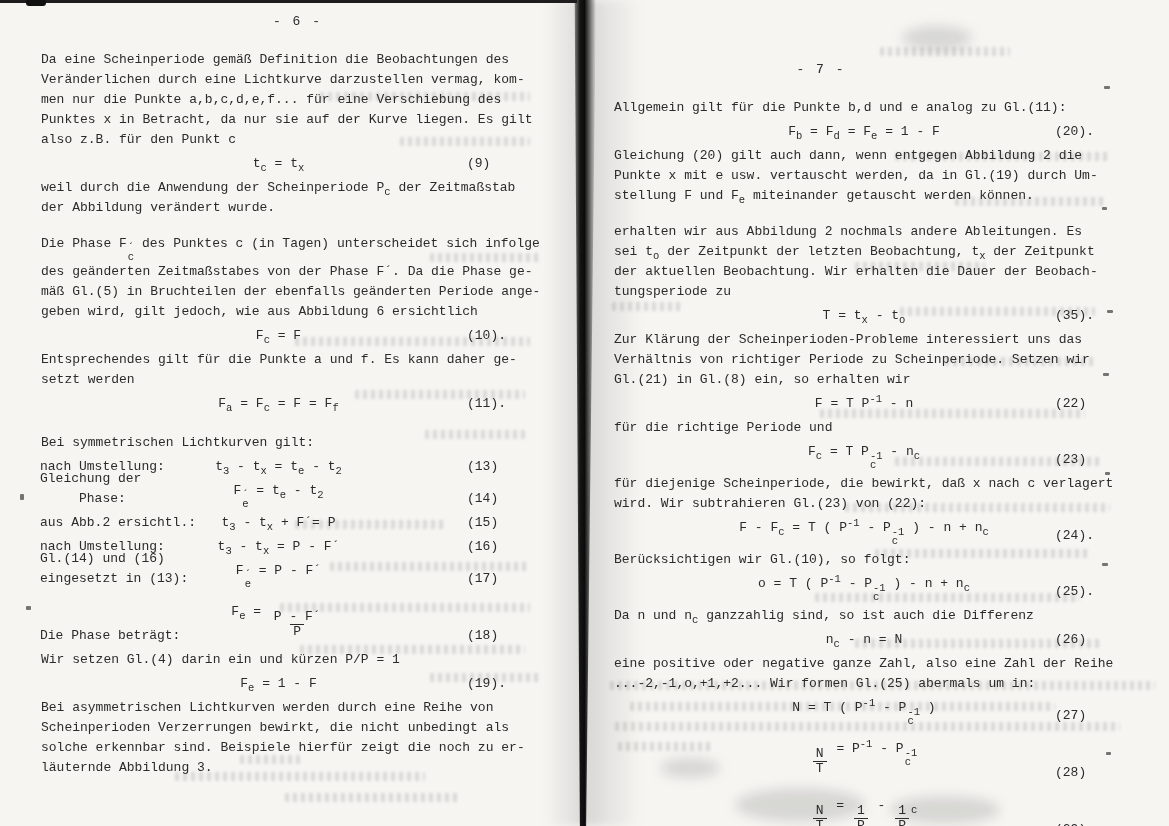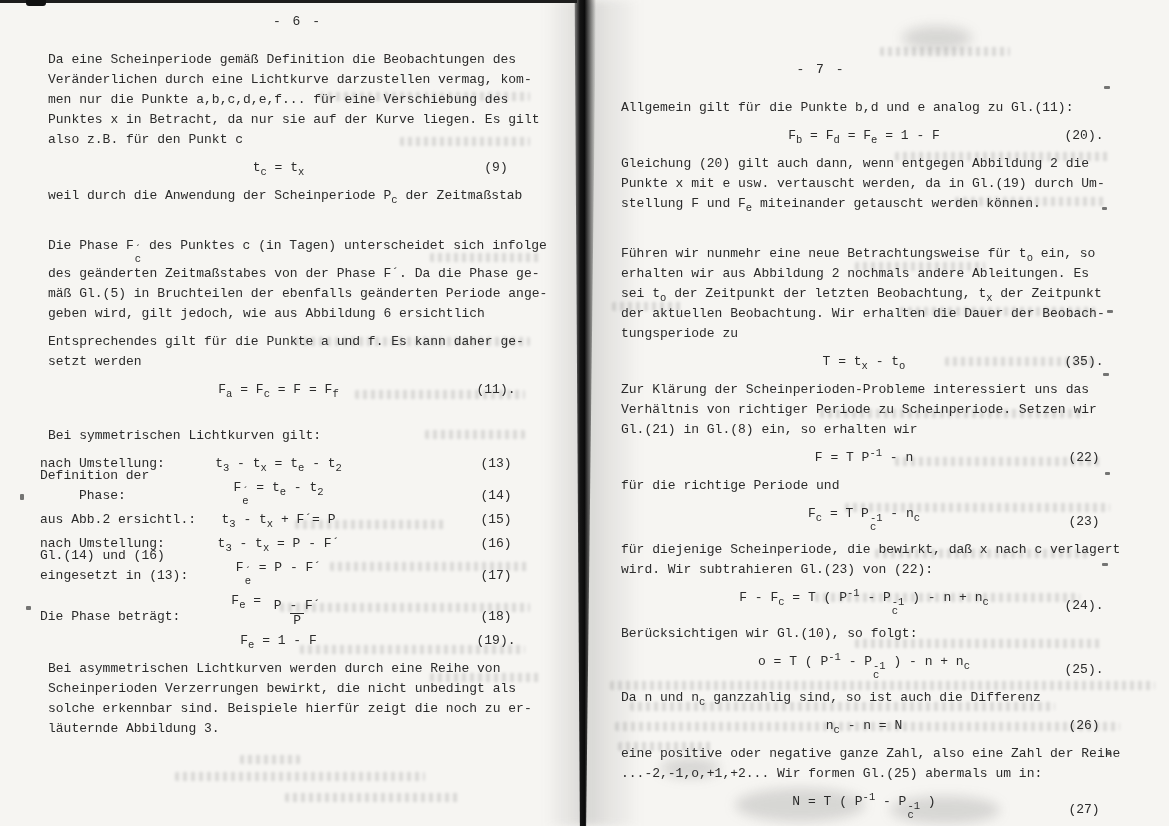--- a/index.html
+++ b/index.html
@@ -8,34 +8,34 @@
     width:1169px;height:826px;position:relative;overflow:hidden;
     background:#f6f5f2;color:#2b2b2b;
     font-family:"Liberation Mono","DejaVu Sans Mono",monospace;
     font-size:13px;line-height:20px;
   }
   .page{position:absolute;}
   #page-left{left:40px;top:12px;width:515px;}
   #page-right{left:613px;top:60px;width:512px;}
   .page-number{text-align:center;margin-bottom:18px;letter-spacing:2px;white-space:pre;}
   #page-right .page-number{transform:translateX(-48px);}
-  .para{margin:8px;}
+  .para{margin:1px;}
   .line{white-space:pre;}
   .gap{height:14px;}
   .eq{position:relative;display:flex;align-items:flex-end;margin:4px 0;min-height:20px;}
   #page-left .eq{padding-right:30px;}
   #page-right .eq{padding-right:12px;}
   .eq-label{position:absolute;left:0;bottom:0;white-space:pre;}
   .eq-body{flex:1;display:flex;justify-content:center;padding-left:50px;white-space:pre;text-align:center;}
   #page-right .eq-body{padding-left:60px;}
-  .eq-num{width:58px;text-align:center;white-space:pre;}
+  .eq-num{width:58px;text-align:left;white-space:pre;}
   sub{font-size:10.5px;vertical-align:-4px;line-height:0;}
   sup{font-size:10.5px;vertical-align:5px;line-height:0;}
   .frac{display:inline-flex;flex-direction:column;align-items:center;
-        line-height:14px;margin:4px 2px;transform:translateY(5px);}
+        line-height:14px;margin:12px 2px;transform:translateY(5px);}
   .frac .fd{border-top:1.4px solid #2b2b2b;padding:0 3px;}
   .frac .fn{padding:0 3px;}
   .stk{display:inline-flex;flex-direction:column;align-items:flex-start;
        font-size:10.5px;line-height:9px;vertical-align:-4px;margin-left:1px;}
   
   .gutter-halo{position:absolute;left:545px;top:0;width:95px;height:826px;pointer-events:none;
     background:linear-gradient(to right,rgba(110,110,110,0),rgba(110,110,110,.22) 45%,rgba(110,110,110,.16) 58%,rgba(110,110,110,0));
     filter:blur(4px);}
   .gutter{position:absolute;left:570px;top:0;width:26px;height:826px;pointer-events:none;
     background:linear-gradient(to right,rgba(17,17,17,0) 0%,#161616 38%,#0b0b0b 56%,rgba(17,17,17,0) 100%);
@@ -111,47 +111,52 @@
         <div class="line">men nur die Punkte a,b,c,d,e,f... für eine Verschiebung des</div>
         <div class="line">Punktes x in Betracht, da nur sie auf der Kurve liegen. Es gilt</div>
         <div class="line">also z.B. für den Punkt c</div>
       </div>
       <div class="eq">
         <span class="eq-body"><span>t<sub>c</sub> = t<sub>x</sub></span></span>
         <span class="eq-num">(9)</span>
       </div>
       <div class="para">
         <div class="line">weil durch die Anwendung der Scheinperiode P<sub>c</sub> der Zeitmaßstab</div>
+        <div class="line">der Abbildung verändert wurde.</div>
       </div>
       <div class="gap"></div>
       <div class="para">
         <div class="line">Die Phase F<span class="stk"><span>´</span><span>c</span></span> des Punktes c (in Tagen) unterscheidet sich infolge</div>
         <div class="line">des geänderten Zeitmaßstabes von der Phase F´. Da die Phase ge-</div>
         <div class="line">mäß Gl.(5) in Bruchteilen der ebenfalls geänderten Periode ange-</div>
         <div class="line">geben wird, gilt jedoch, wie aus Abbildung 6 ersichtlich</div>
       </div>
+      <div class="eq">
+        <span class="eq-body"><span>F<sub>c</sub> = F</span></span>
+        <span class="eq-num">(10).</span>
+      </div>
       <div class="para">
         <div class="line">Entsprechendes gilt für die Punkte a und f. Es kann daher ge-</div>
         <div class="line">setzt werden</div>
       </div>
       <div class="eq">
         <span class="eq-body"><span>F<sub>a</sub> = F<sub>c</sub> = F = F<sub>f</sub></span></span>
         <span class="eq-num">(11).</span>
       </div>
       <div class="gap"></div>
       <div class="para">
         <div class="line">Bei symmetrischen Lichtkurven gilt:</div>
       </div>
       <div class="eq">
         <span class="eq-label">nach Umstellung:</span>
         <span class="eq-body"><span>t<sub>3</sub> - t<sub>x</sub> = t<sub>e</sub> - t<sub>2</sub></span></span>
         <span class="eq-num">(13)</span>
       </div>
       <div class="eq">
-        <span class="eq-label">Definition der
+        <span class="eq-label">Gleichung der
      Phase:</span>
         <span class="eq-body"><span>F<span class="stk"><span>´</span><span>e</span></span> = t<sub>e</sub> - t<sub>2</sub></span></span>
         <span class="eq-num">(14)</span>
       </div>
       <div class="eq">
         <span class="eq-label">aus Abb.2 ersichtl.:</span>
         <span class="eq-body"><span>t<sub>3</sub> - t<sub>x</sub> + F´= P</span></span>
         <span class="eq-num">(15)</span>
       </div>
       <div class="eq">
@@ -163,20 +168,23 @@
         <span class="eq-label">Gl.(14) und (16)
 eingesetzt in (13):</span>
         <span class="eq-body"><span>F<span class="stk"><span>´</span><span>e</span></span> = P - F´</span></span>
         <span class="eq-num">(17)</span>
       </div>
       <div class="eq">
         <span class="eq-label">Die Phase beträgt:</span>
         <span class="eq-body"><span>F<sub>e</sub> = <span class="frac"><span class="fn">P - F´</span><span class="fd">P</span></span></span></span>
         <span class="eq-num">(18)</span>
       </div>
+      <div class="para">
+        <div class="line">Wir setzen Gl.(4) darin ein und kürzen P/P = 1</div>
+      </div>
       <div class="eq">
         <span class="eq-body"><span>F<sub>e</sub> = 1 - F</span></span>
         <span class="eq-num">(19).</span>
       </div>
       <div class="para">
         <div class="line">Bei asymmetrischen Lichtkurven werden durch eine Reihe von</div>
         <div class="line">Scheinperioden Verzerrungen bewirkt, die nicht unbedingt als</div>
         <div class="line">solche erkennbar sind. Beispiele hierfür zeigt die noch zu er-</div>
         <div class="line">läuternde Abbildung 3.</div>
       </div>
@@ -193,21 +201,20 @@
         <span class="eq-body"><span>F<sub>b</sub> = F<sub>d</sub> = F<sub>e</sub> = 1 - F</span></span>
         <span class="eq-num">(20).</span>
       </div>
       <div class="para">
         <div class="line">Gleichung (20) gilt auch dann, wenn entgegen Abbildung 2 die</div>
         <div class="line">Punkte x mit e usw. vertauscht werden, da in Gl.(19) durch Um-</div>
         <div class="line">stellung F und F<sub>e</sub> miteinander getauscht werden können.</div>
       </div>
       <div class="gap"></div>
       <div class="para">
-        <div class="line">Führen wir nunmehr eine neue Betrachtungsweise für t<sub>o</sub> ein, so</div>
         <div class="line">erhalten wir aus Abbildung 2 nochmals andere Ableitungen. Es</div>
         <div class="line">sei t<sub>o</sub> der Zeitpunkt der letzten Beobachtung, t<sub>x</sub> der Zeitpunkt</div>
         <div class="line">der aktuellen Beobachtung. Wir erhalten die Dauer der Beobach-</div>
         <div class="line">tungsperiode zu</div>
       </div>
       <div class="eq">
         <span class="eq-body"><span>T = t<sub>x</sub> - t<sub>o</sub></span></span>
         <span class="eq-num">(35).</span>
       </div>
       <div class="para">

